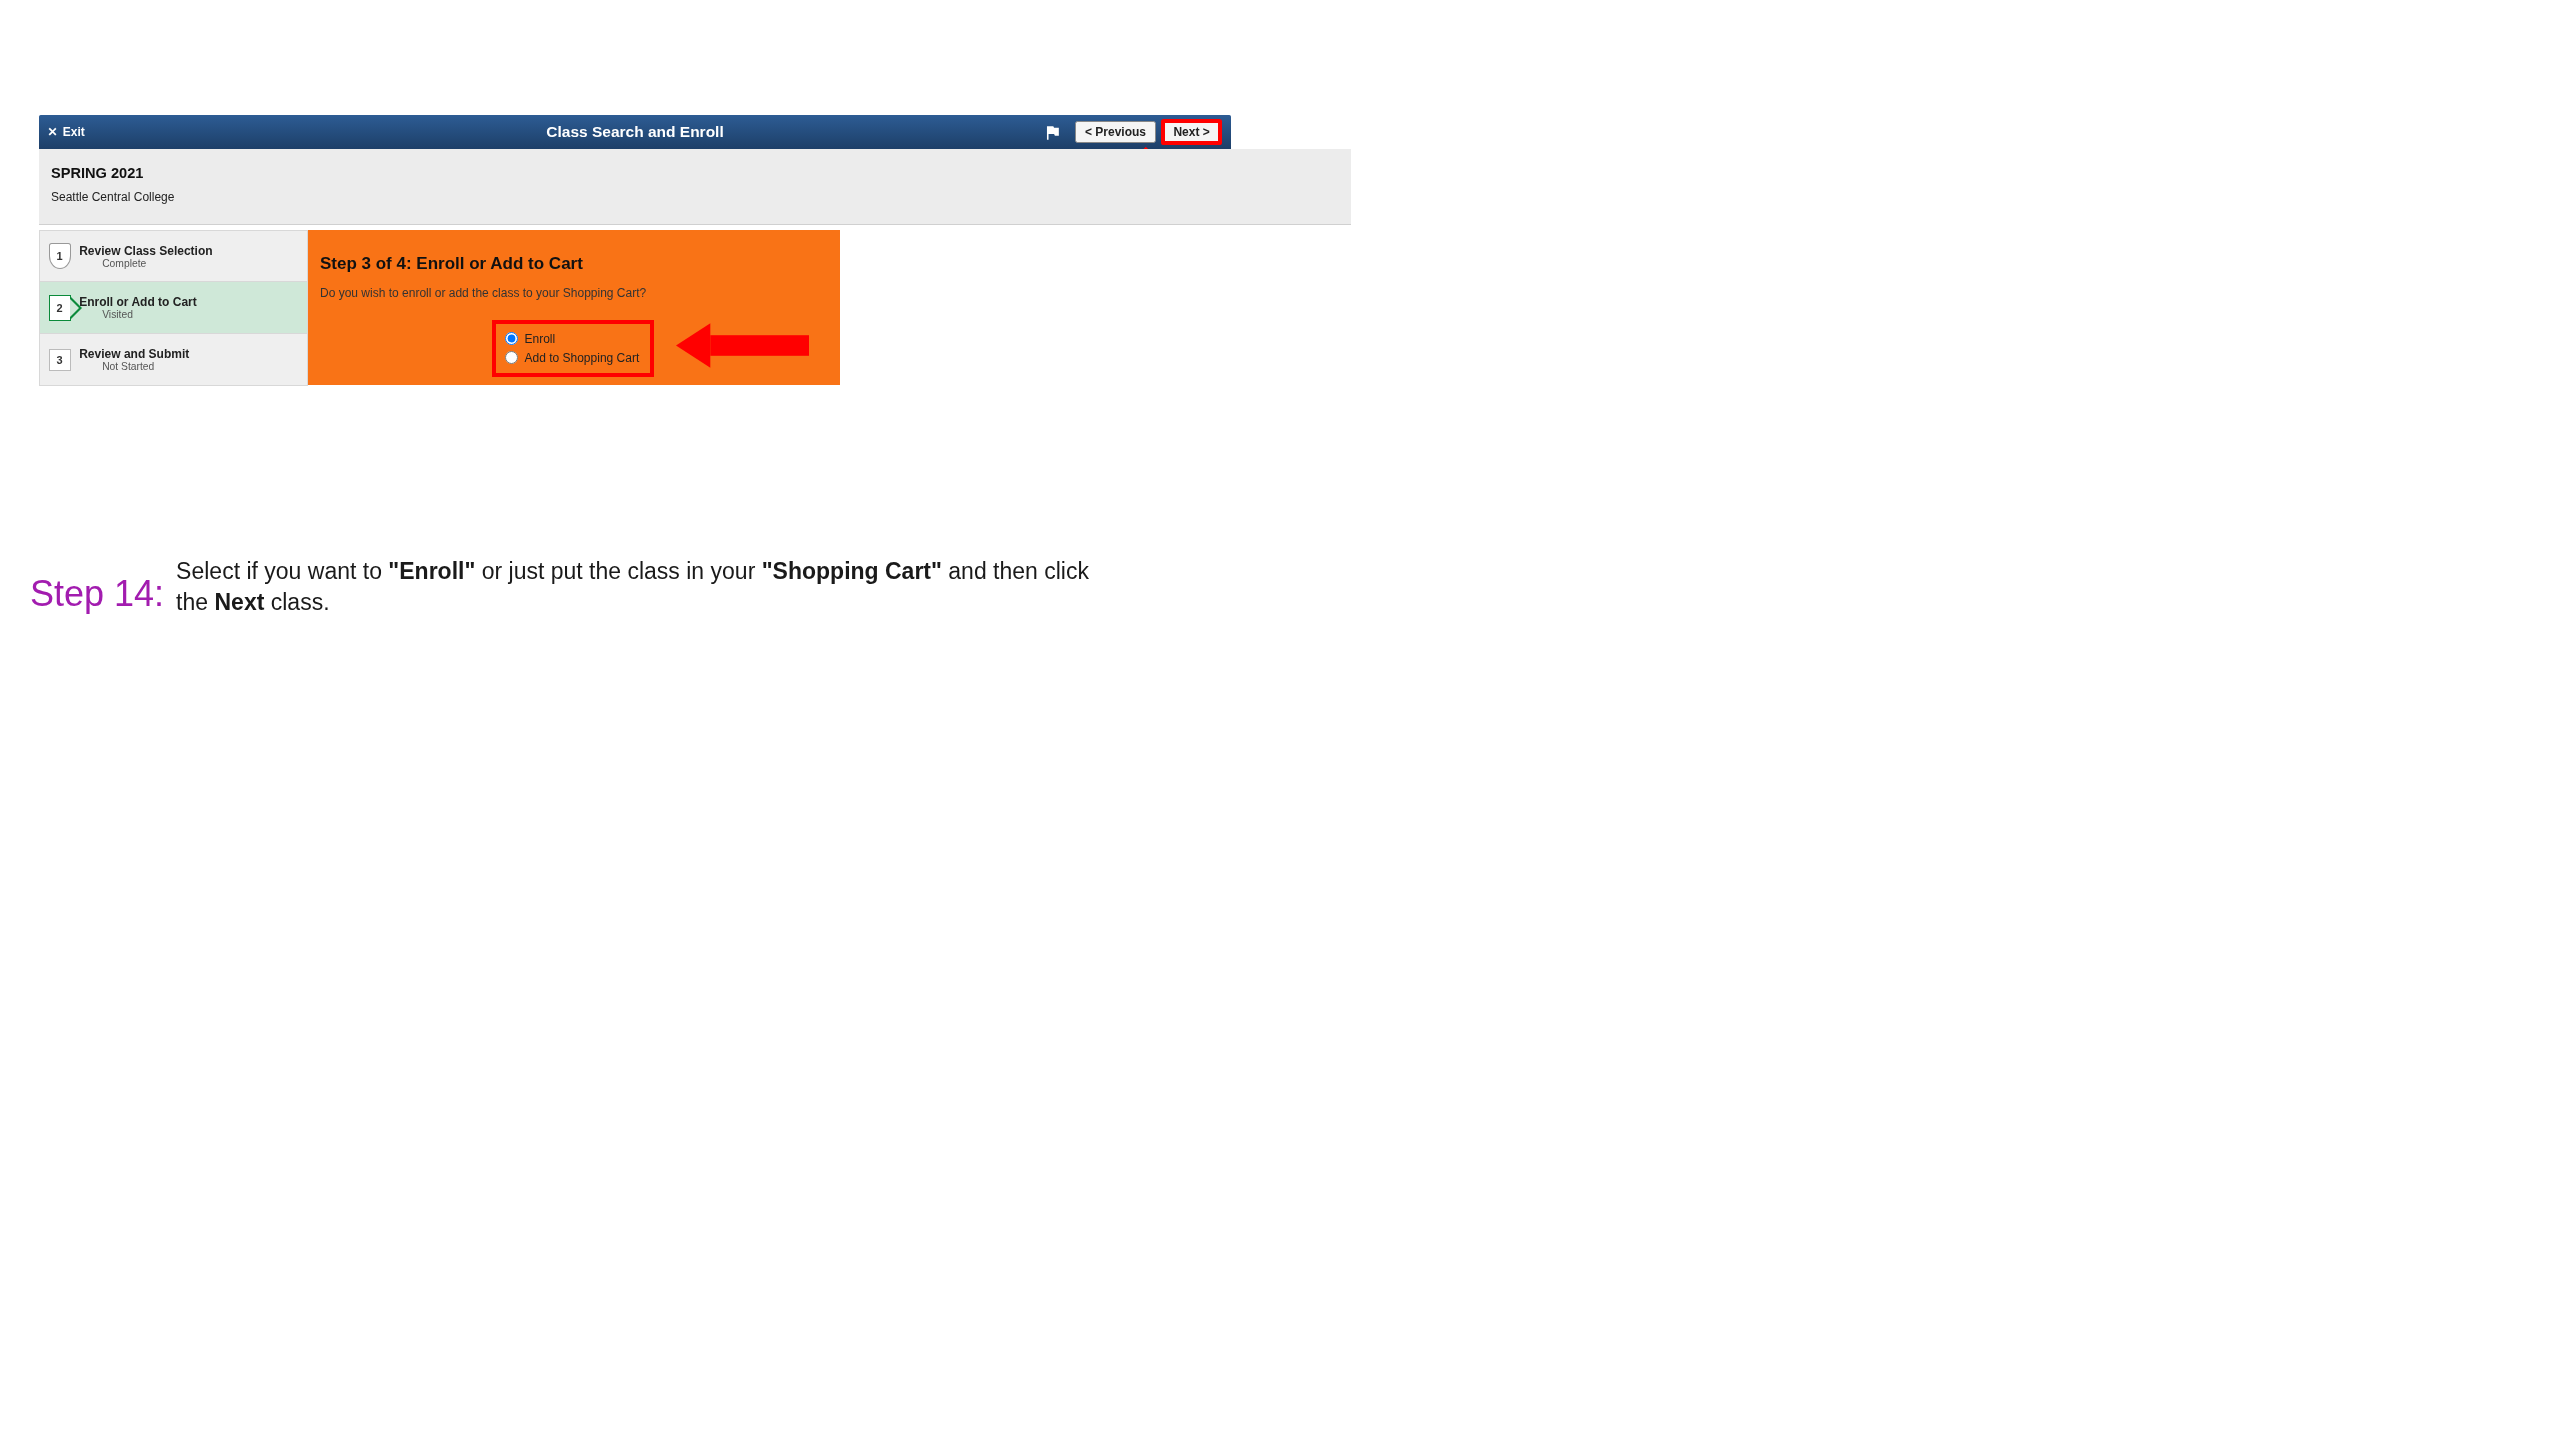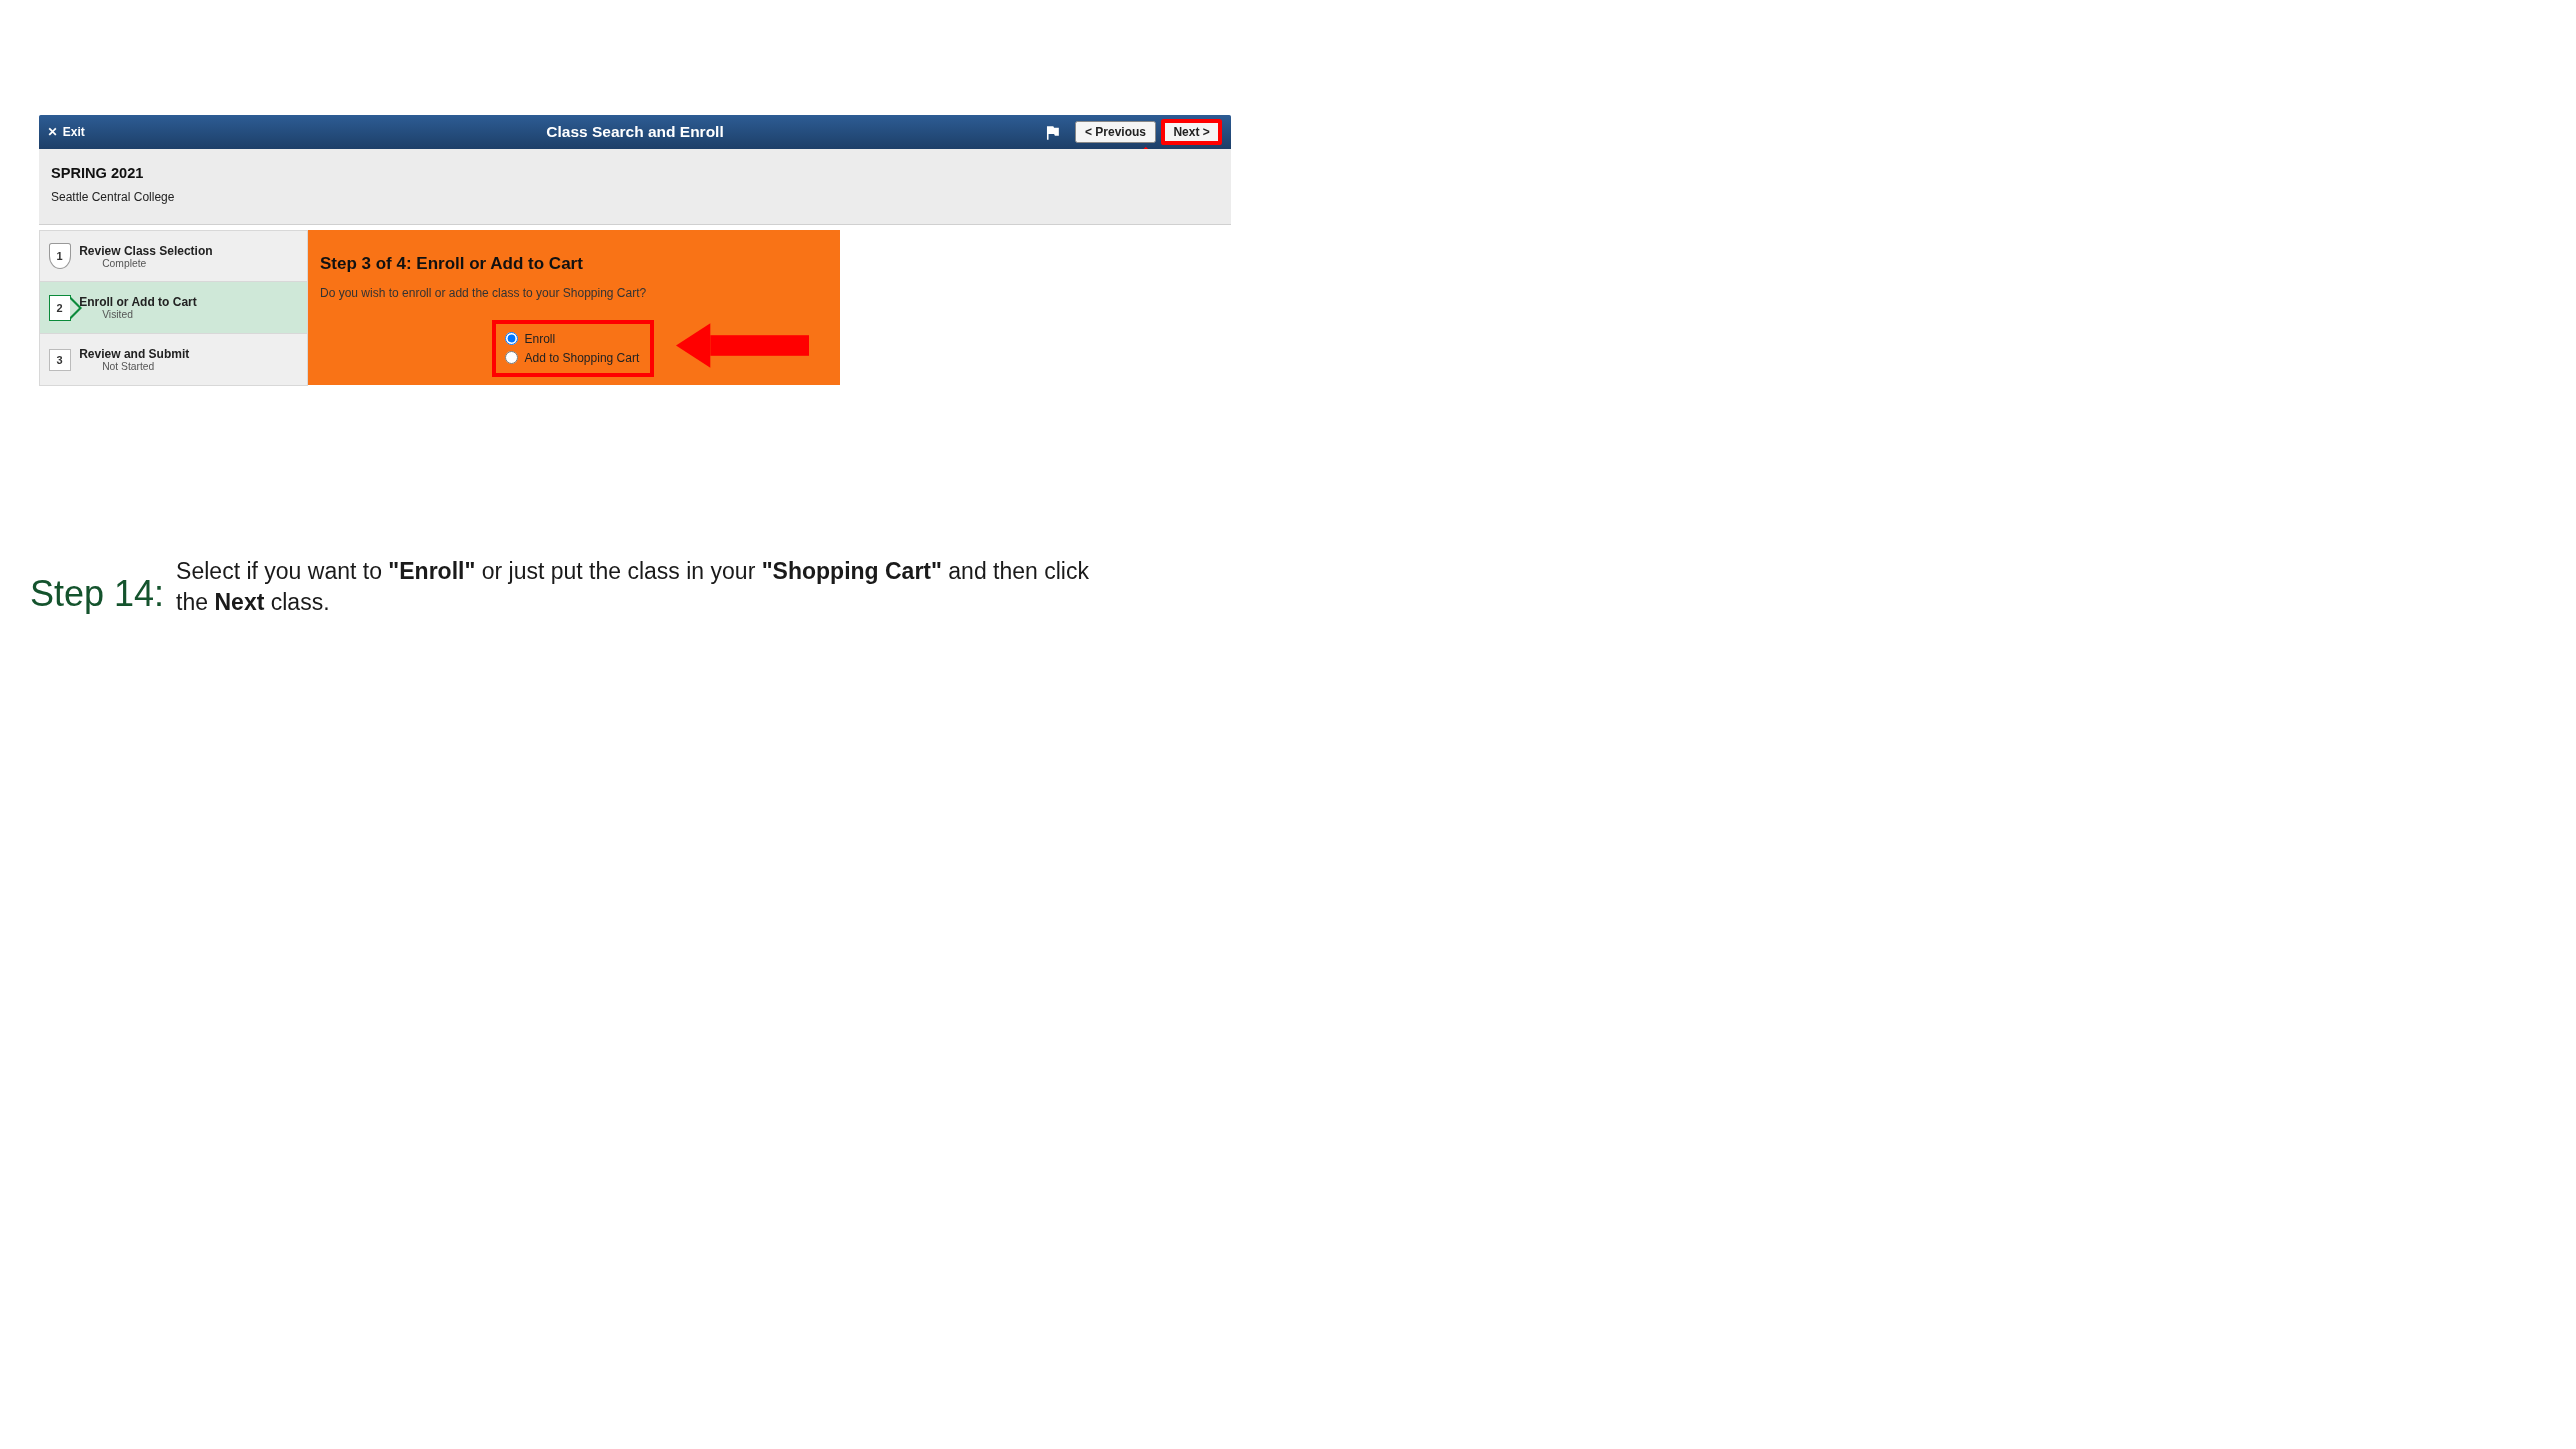--- a/index.html
+++ b/index.html
@@ -14,21 +14,21 @@
   .hdr-title { position: absolute; left: 50%; transform: translateX(-50%);
                font-weight: bold; font-size: 15.5px; }
   .flag { margin-left: auto; margin-right: 8.6px; width: 19px; height: 19px; }
   .flag svg { width: 100%; height: 100%; fill: #fff; }
   .nav-btn { background: #f5f5f5; color: #222; border: 0.9px solid #888; border-radius: 2.6px;
              font-weight: bold; font-size: 12px; padding: 3.4px 8.6px; margin-left: 5.2px;
              display: flex; align-items: center; gap: 3.4px; cursor: pointer; }
   .next-highlight { border: 4.3px solid #ff0000; padding: 1.7px 8.6px; }
   .chev { font-weight: bold; }
   
-  .subhead { position: absolute; left: 39px; top: 149px; width: 1192px; height: 76px;
+  .subhead { position: absolute; left: 39px; top: 149px; width: 1312px; height: 76px;
              background: #ececec; padding: 15.5px 12px; border-bottom: 0.9px solid #d0d0d0; }
   .term { font-weight: bold; font-size: 14.6px; color: #111; }
   .college { font-size: 12px; color: #222; margin-top: 9px; }
   
   .arrow-next { position: absolute; top: 154px; left: 1041px; width: 103px; height: 69px; }
   .arrow-next svg { width: 100%; height: 100%; }
   
   .steps-panel { position: absolute; left: 39px; top: 230px; width: 269px; }
   .step { display: flex; align-items: center; gap: 8.6px; border: 0.9px solid #d8d8d8;
           border-top: none; padding: 6.9px 8.6px; background: #efefef; min-height: 52px; }
@@ -54,21 +54,21 @@
   .radio-box { border: 4.3px solid #ff0000; display: inline-block; padding: 5.2px 10.3px 5.2px 8.6px;
                margin-left: 172px; }
   .radio-row { display: flex; align-items: flex-start; gap: 6.9px; font-size: 12px; color: #222;
                padding: 2.6px 0; }
   .radio-row input { margin: 0; }
   .arrow-radio { position: absolute; left: 676px; top: 323px; width: 133px; height: 45px; }
   .arrow-radio svg { width: 100%; height: 100%; }
   
   .instr { position: absolute; left: 30px; top: 556px; width: 1065px; display: flex;
            align-items: flex-start; gap: 12px; }
-  .instr-step { font-size: 36px; color: #14532d; white-space: nowrap; margin-top: 17px; }
+  .instr-step { font-size: 36px; color: #a21caf; white-space: nowrap; margin-top: 17px; }
   .instr-text { font-size: 23px; color: #1a1a1a; line-height: 1.35; }
   .instr-text b { font-weight: bold; }
 </style>
 </head>
 <body>
 
 <div class="canvas">
 
   <div class="header">
     <div class="exit">

